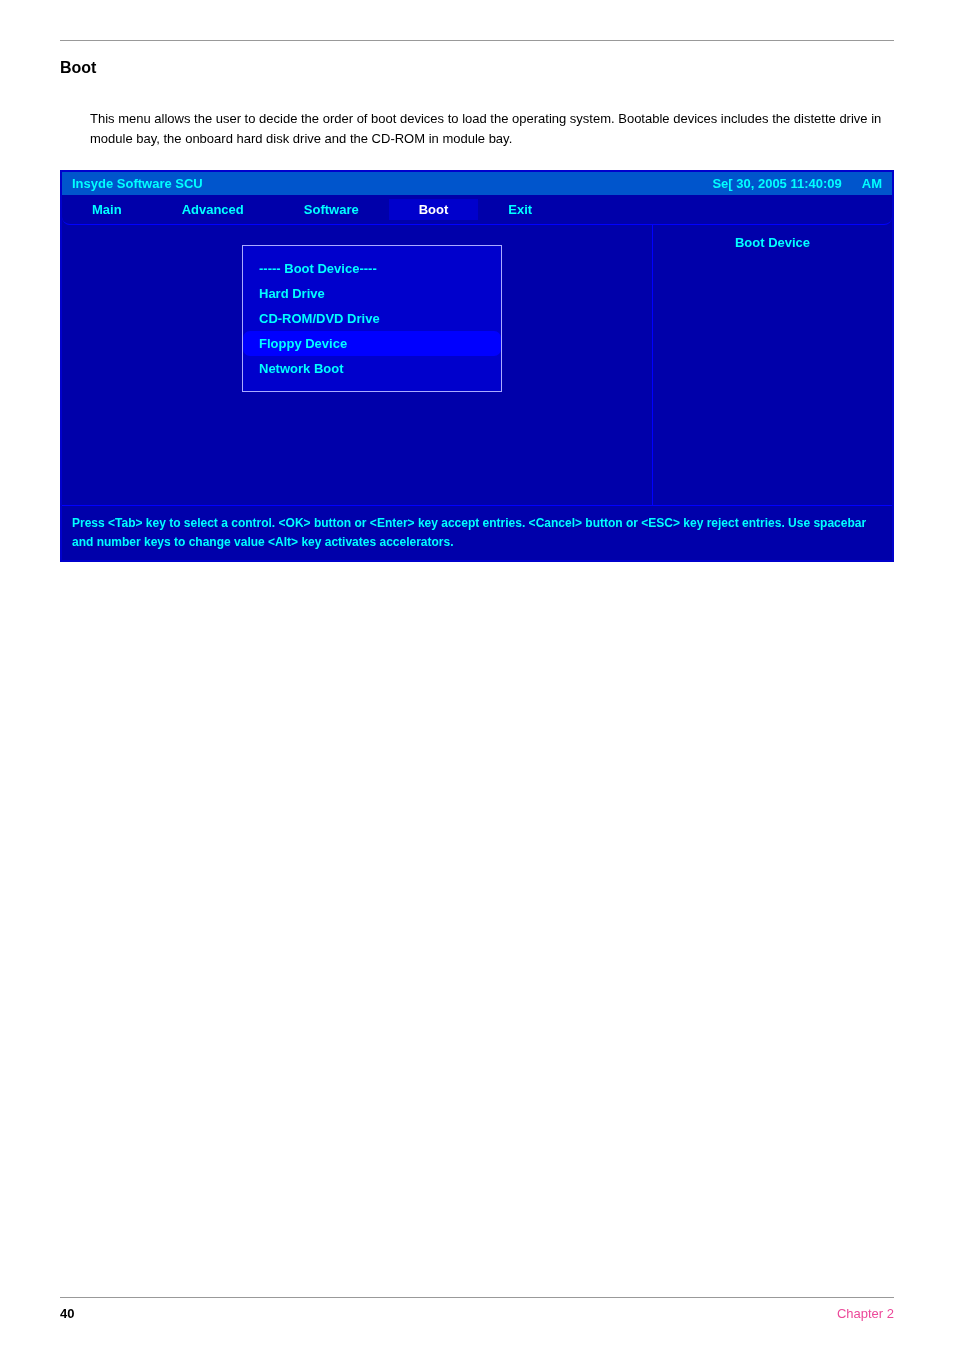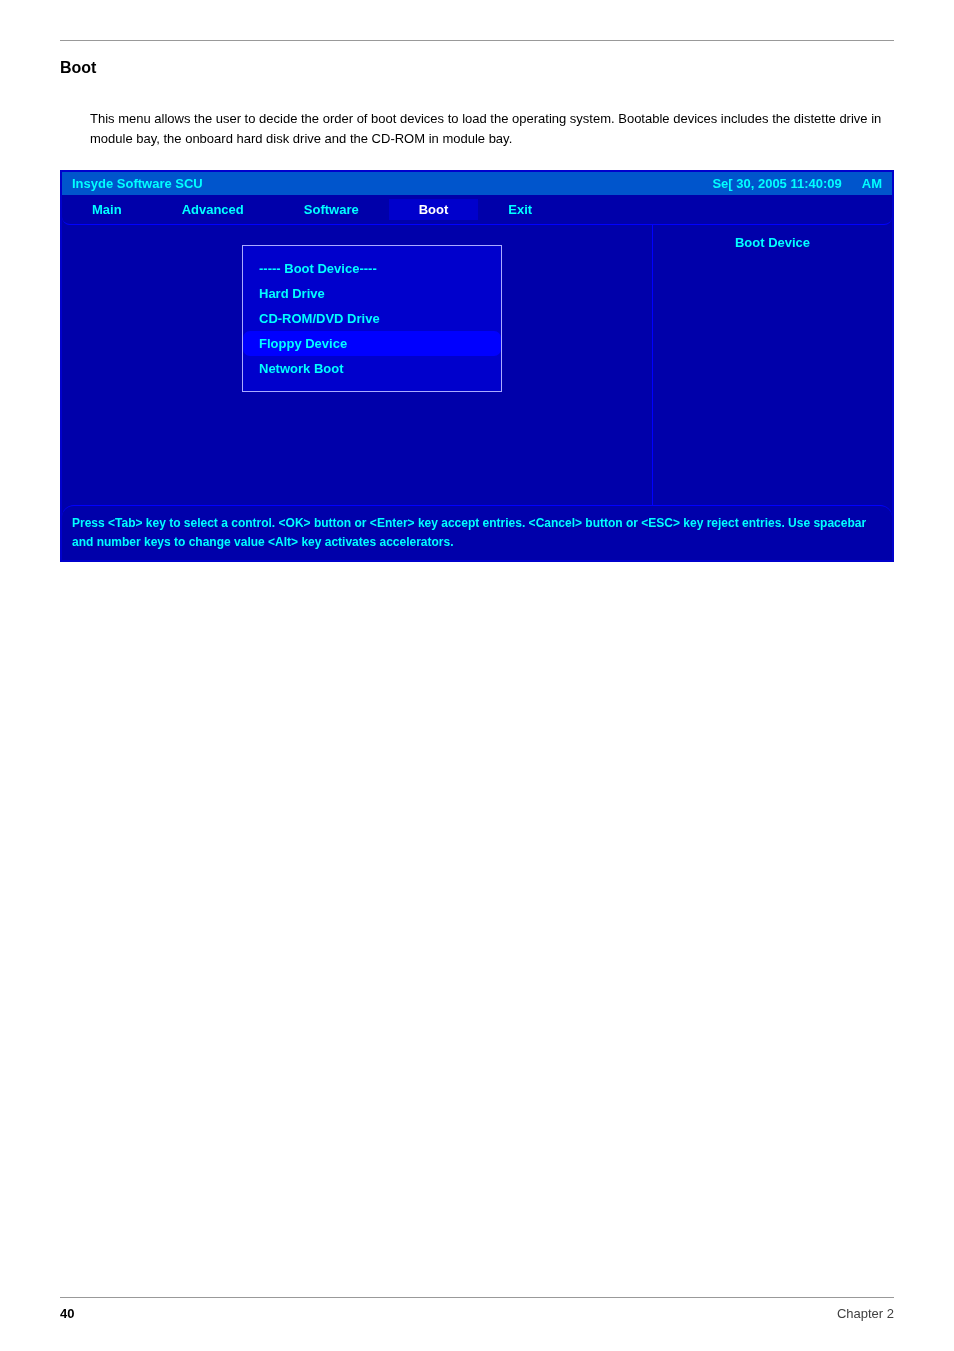--- a/index.html
+++ b/index.html
@@ -163,21 +163,20 @@
 
     
     .bios-help {
       background: #0000aa;
       border-top: 1px solid #0000ff;
       padding: 8px 10px;
       color: #00ffff;
       font-size: 12px;
       font-weight: bold;
       line-height: 1.6;
-      border-radius: 12px;
     }
 
     
     .page-footer {
       position: absolute;
       bottom: 30px;
       left: 60px;
       right: 60px;
       display: flex;
       justify-content: space-between;
@@ -185,21 +184,21 @@
       padding-top: 8px;
       font-size: 13px;
       color: #000;
     }
 
     .footer-page-num {
       font-weight: bold;
     }
 
     .footer-chapter {
-      color: #404040;
+      color: #ec4899;
     }
   </style>
 </head>
 <body>
 
 <div class="page-container">
 
   <div class="top-rule"></div>
 
   <div class="section-title">Boot</div>

